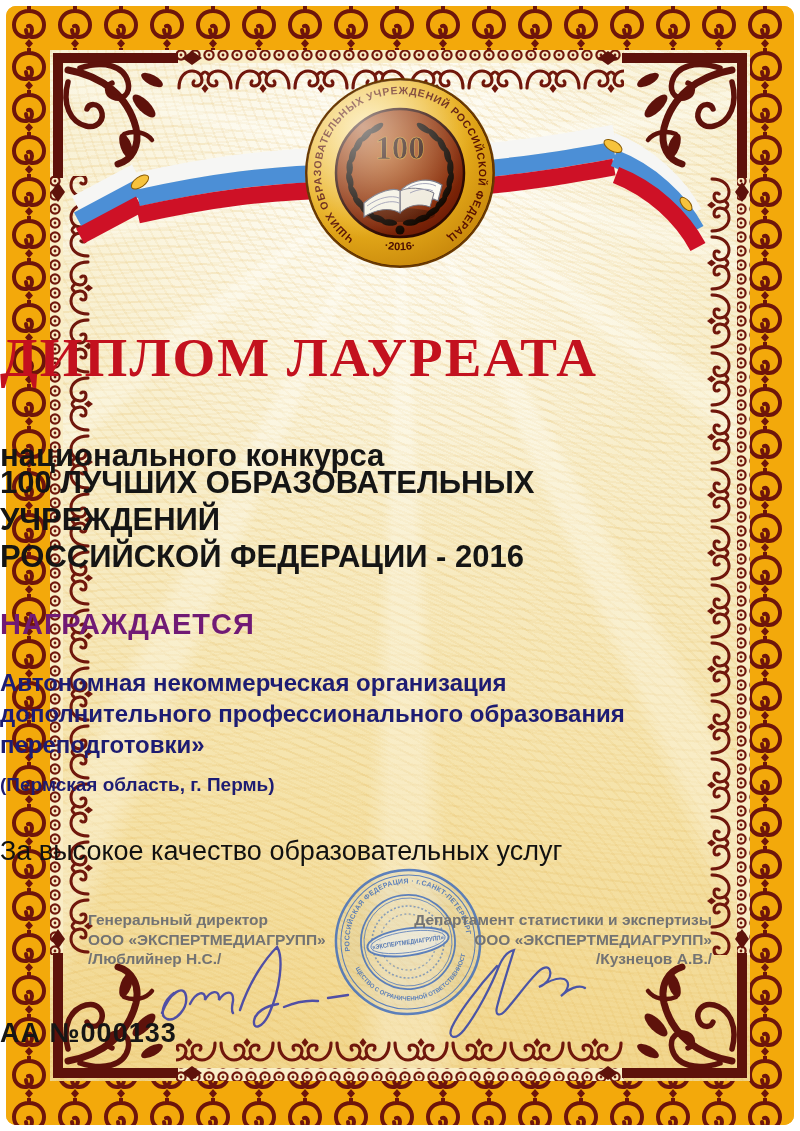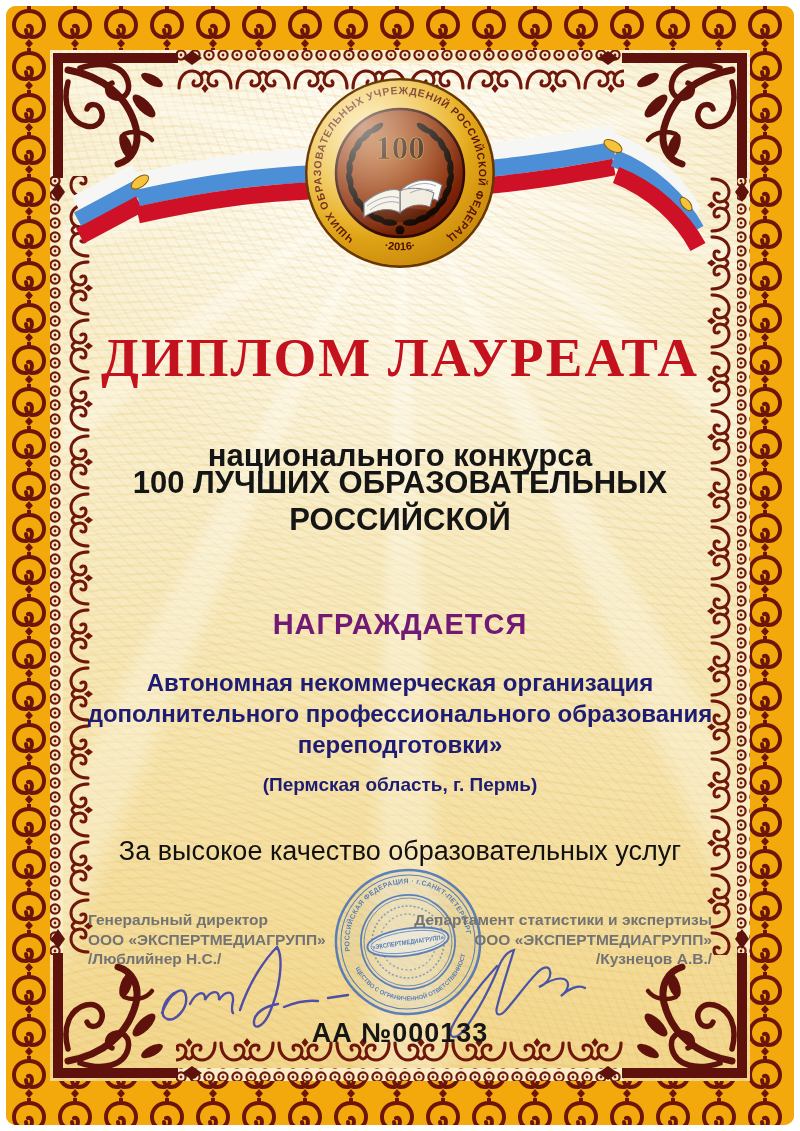--- a/index.html
+++ b/index.html
@@ -11,21 +11,21 @@
           linear-gradient(180deg,#f9f2d8 0%,#f8eecb 42%,#f5e2a8 72%,#f1d488 100%);}
   .waves{position:absolute;inset:0;pointer-events:none;opacity:.8;background-image:
       repeating-radial-gradient(circle at 16% 108%, rgba(222,172,70,.14) 0 2px, rgba(222,172,70,0) 2px 8px),
       repeating-radial-gradient(circle at 88% -6%, rgba(222,172,70,.12) 0 2px, rgba(222,172,70,0) 2px 9px),
       repeating-radial-gradient(circle at 50% 210%, rgba(222,172,70,.10) 0 2px, rgba(222,172,70,0) 2px 10px);}
   .rays{position:absolute;inset:0;pointer-events:none;opacity:.55;background:
       repeating-conic-gradient(from 115deg at 50% 14%,
         rgba(255,255,255,0) 0deg 9deg, rgba(255,255,250,.55) 11deg 14deg, rgba(255,255,255,0) 16deg 26deg);}
   svg{display:block;}
   .abs{position:absolute;}
-  .txt{position:absolute;left:0;width:100%;text-align:center;}
+  .txt{position:absolute;left:0;width:100%;}
   .title{top:326px;font-family:"Liberation Serif",serif;font-weight:bold;font-size:55px;
          letter-spacing:2px;color:#c3111e;}
   .subtitle{top:417px;font-weight:bold;font-size:31px;color:#151515;margin-top:21px;}
   .contest{top:464px;font-weight:bold;font-size:31px;line-height:37px;color:#151515;}
   .award{top:608px;font-weight:bold;font-size:29px;letter-spacing:1px;color:#701a75;}
   .recipient{top:667px;font-weight:bold;font-size:24px;line-height:31px;color:#1d1c72;}
   .location{top:774px;font-weight:bold;font-size:19px;color:#1d1c72;}
   .reason{top:836px;font-weight:normal;font-size:27px;color:#111;}
   .sig{position:absolute;top:910px;font-weight:bold;font-size:15.5px;line-height:19.5px;color:#737373;}
   .sig-left{left:88px;text-align:left;}
@@ -202,21 +202,22 @@
       <path d="M-33,19 C-21,10 -8,8 -1,11 M-30,23 C-20,15 -8,13 -1,16" fill="none" stroke="#9a9ab0" stroke-width="1"></path>
       <path d="M8,1 C17,-4 28,-5 36,-1 M10,6 C18,2 27,1 33,4" fill="none" stroke="#9a9ab0" stroke-width="1"></path>
     </g>
     <circle r="93" fill="url(#gloss)"></circle>
   </svg>
 
   <div class="txt title">ДИПЛОМ ЛАУРЕАТА</div>
   <div class="txt subtitle">национального конкурса</div>
   <div class="txt contest">
     <div>100 ЛУЧШИХ ОБРАЗОВАТЕЛЬНЫХ</div>
-    <div>РОССИЙСКОЙ</div>
+    <div>УЧРЕЖДЕНИЙ</div>
+    <div>РОССИЙСКОЙ ФЕДЕРАЦИИ - 2016</div>
   </div>
   <div class="txt award">НАГРАЖДАЕТСЯ</div>
   <div class="txt recipient">
     <div>Автономная некоммерческая организация</div>
     <div>дополнительного профессионального образования</div>
     <div>переподготовки»</div>
   </div>
   <div class="txt location">(Пермская область, г. Пермь)</div>
   <div class="txt reason">За высокое качество образовательных услуг</div>
 

